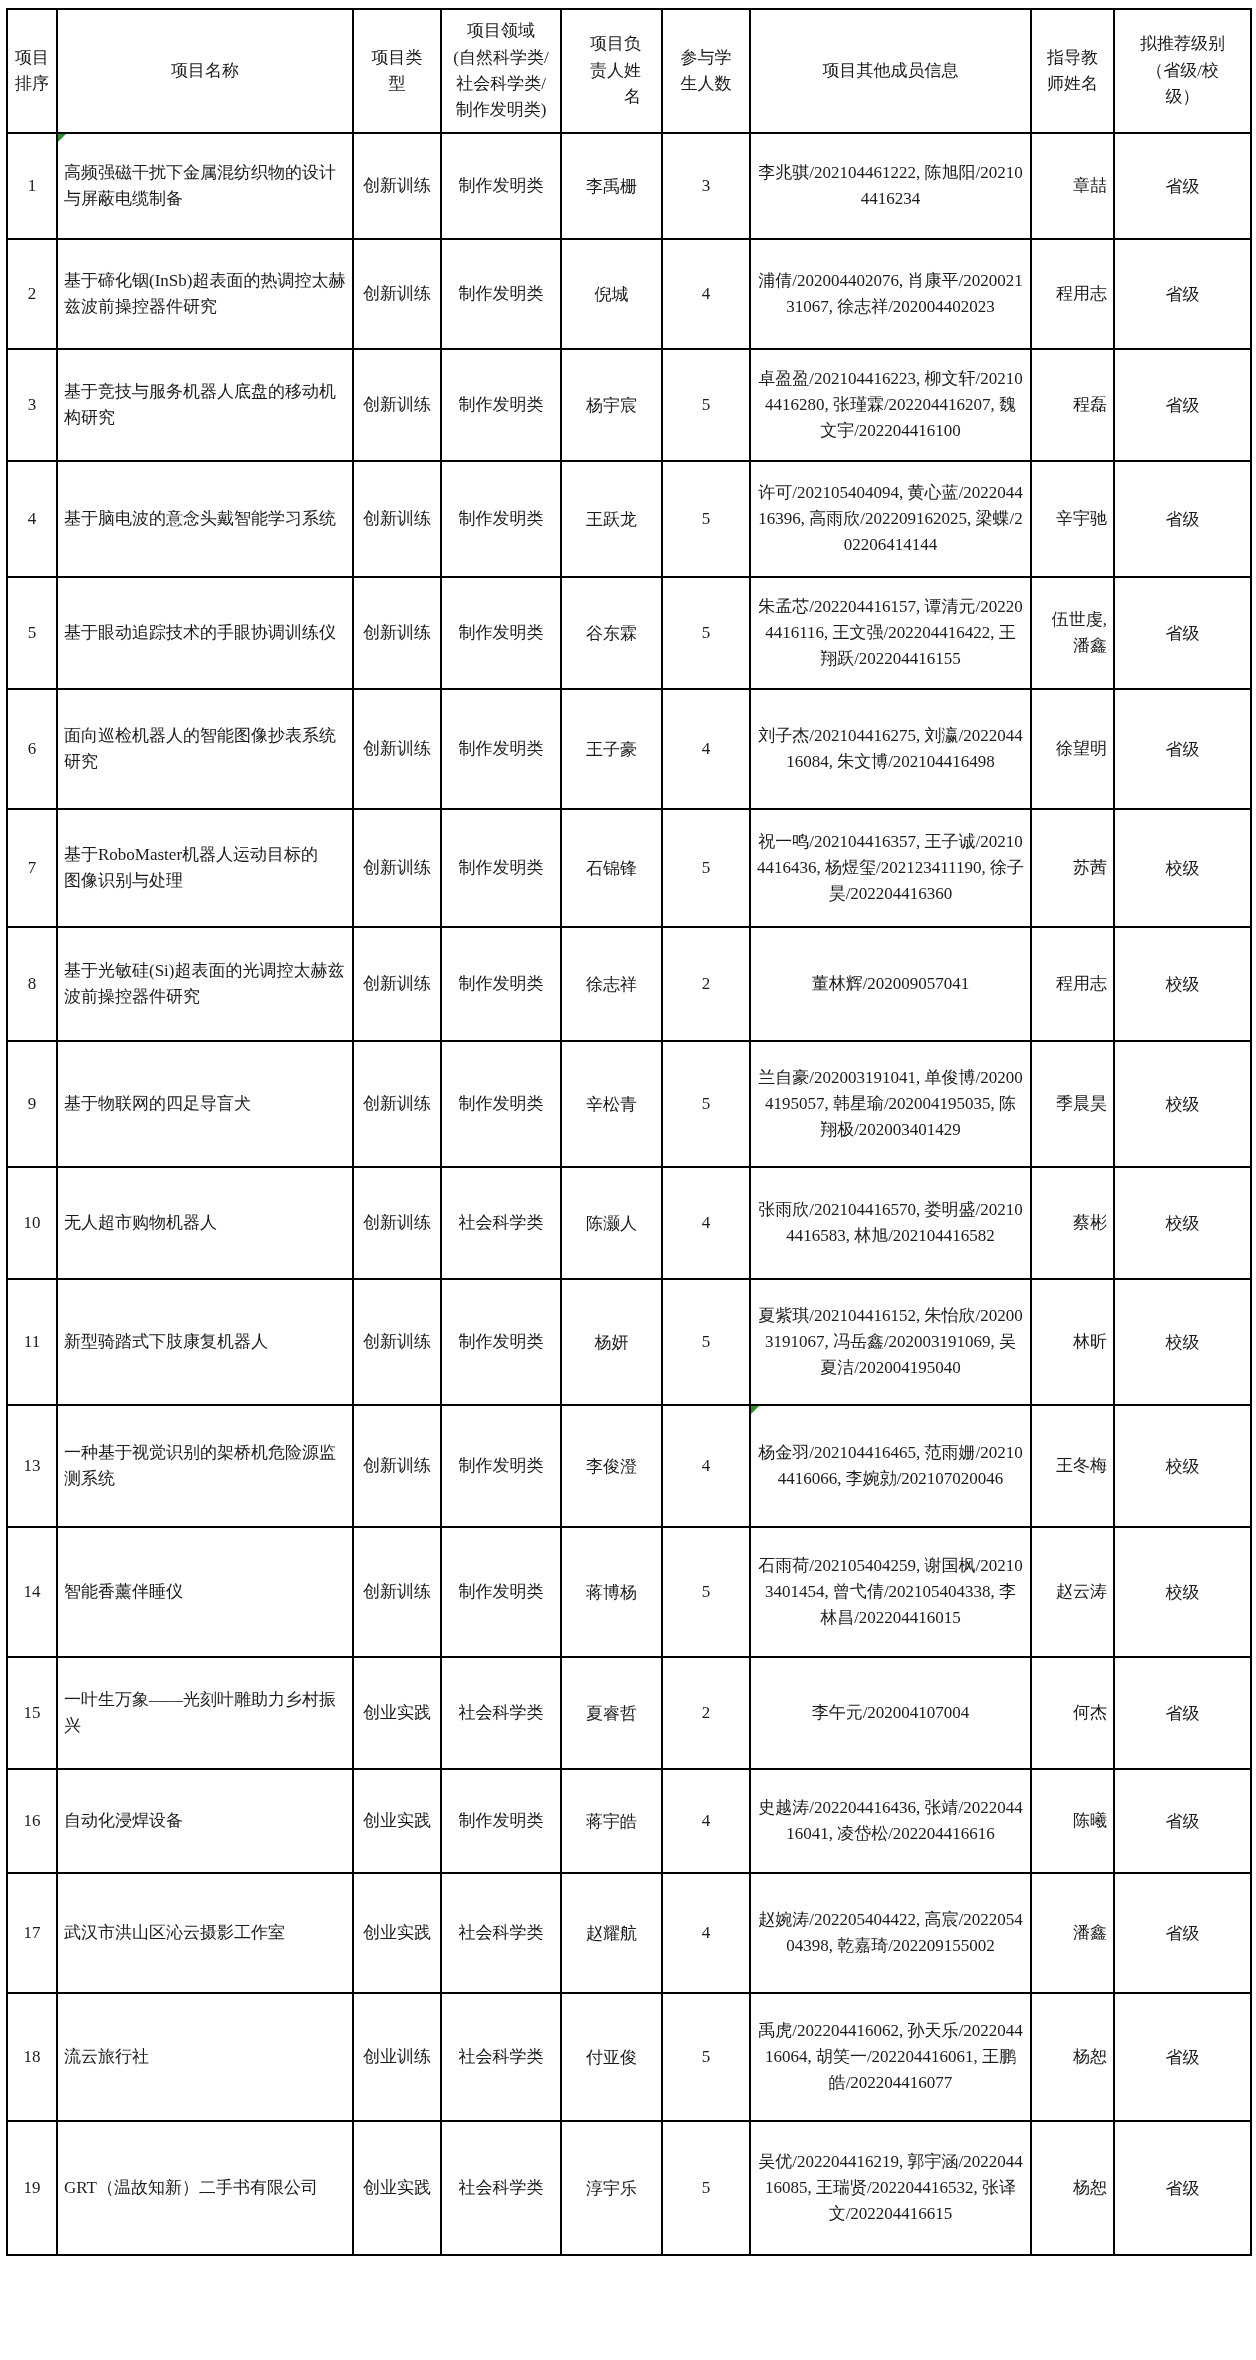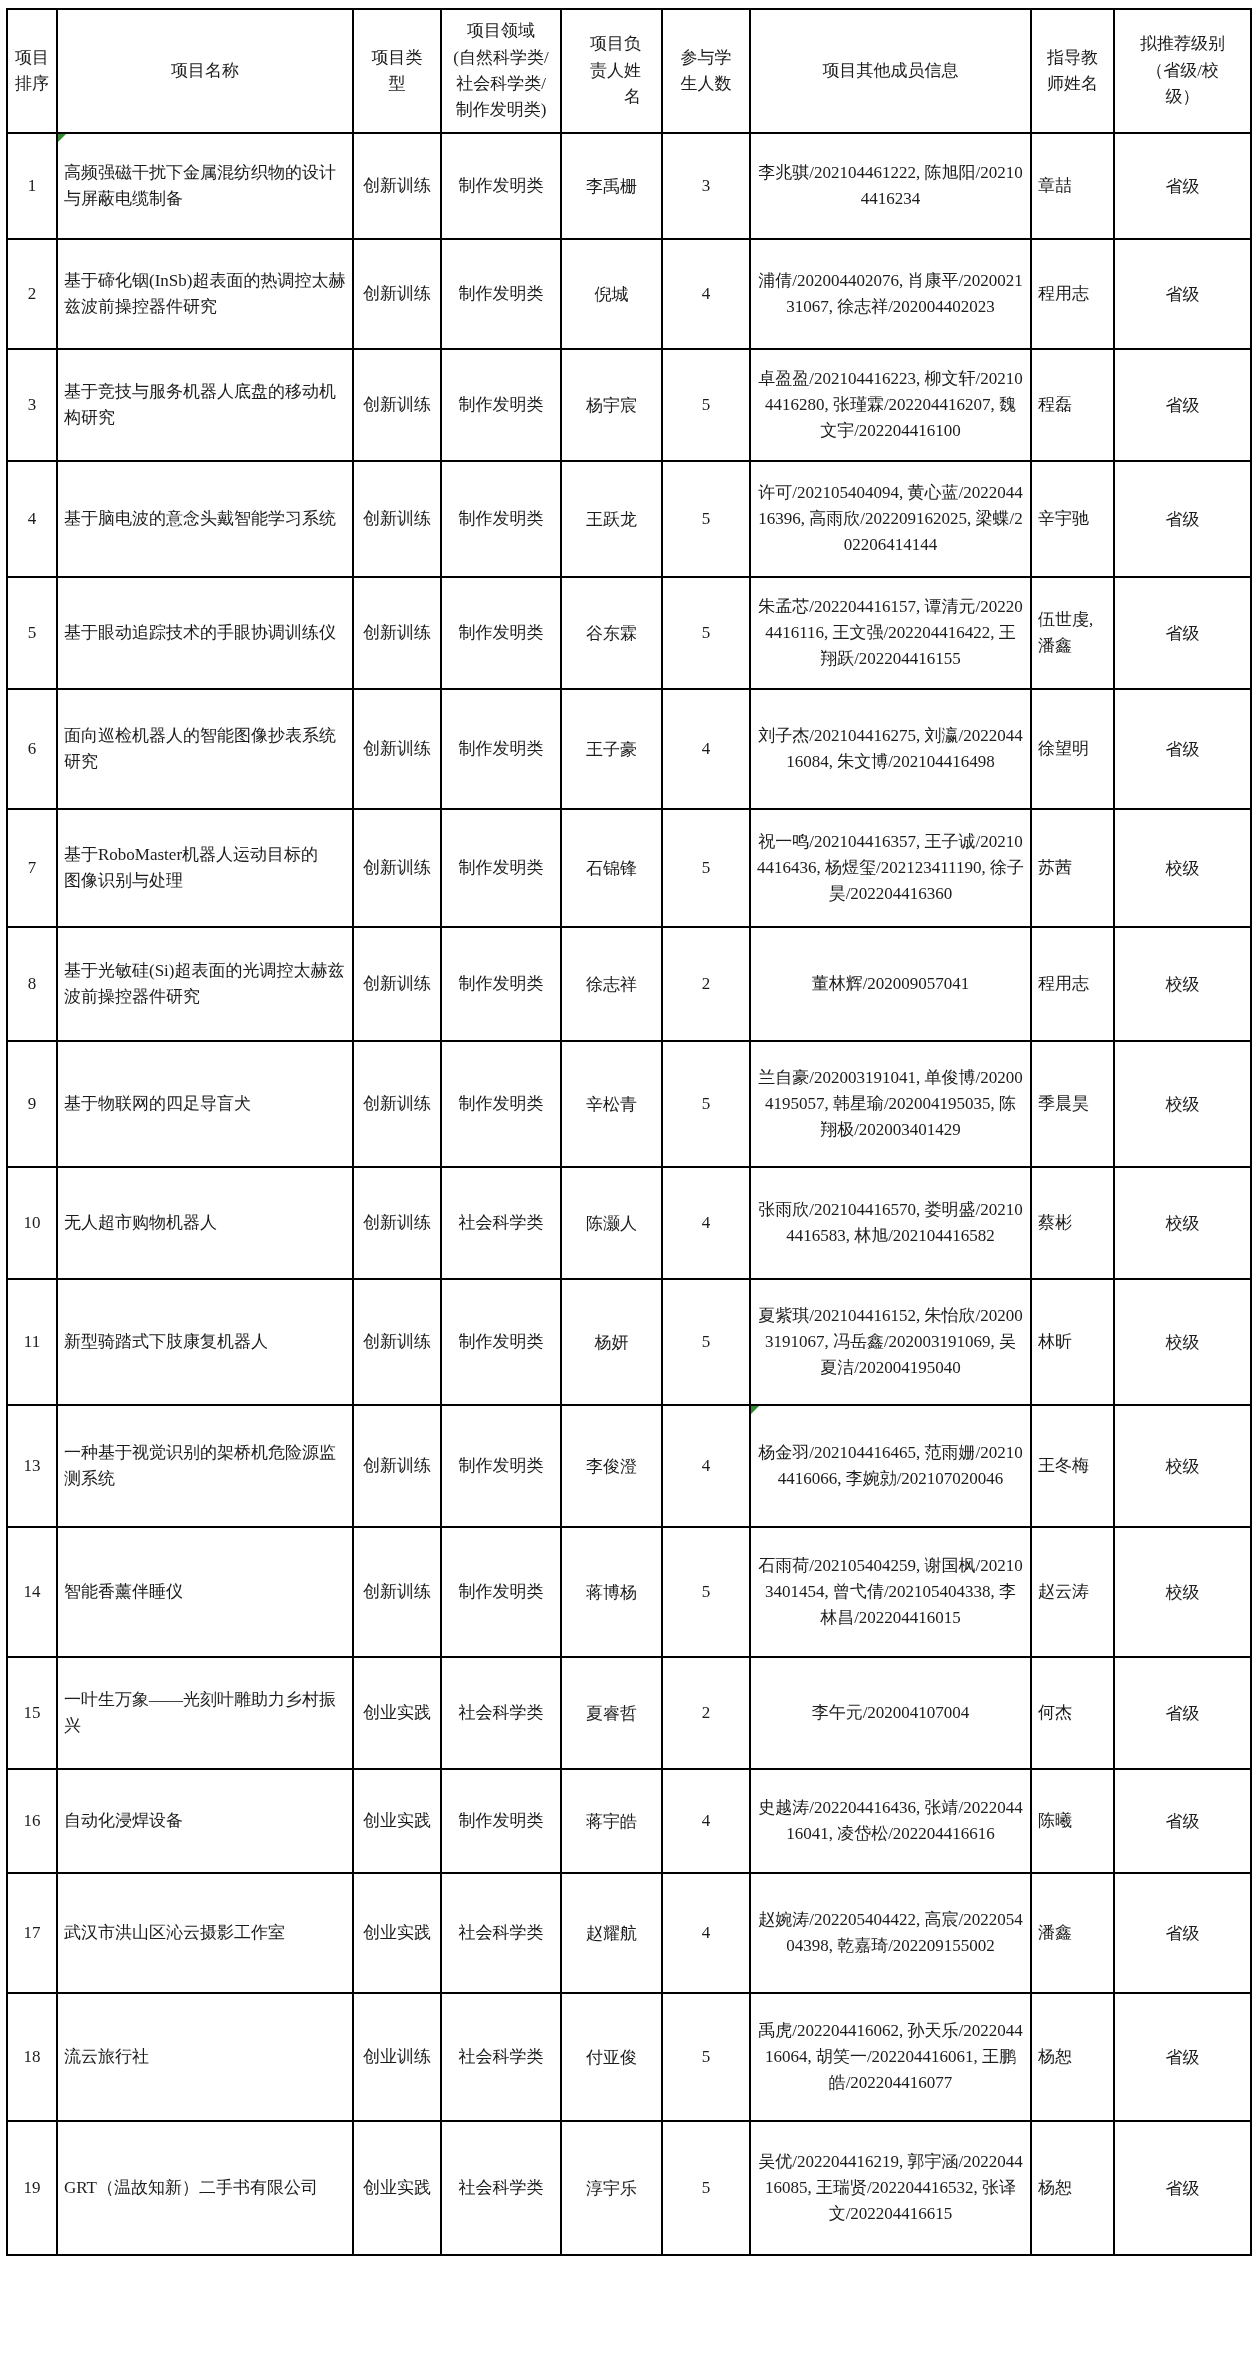--- a/index.html
+++ b/index.html
@@ -79,21 +79,21 @@
     text-align: center;
   }
   td.c-members {
     text-align: center;
     line-height: 1.53;
     word-break: break-all;
     padding: 4px 10px;
     position: relative;
   }
   td.c-teacher {
-    text-align: left;
+    text-align: right;
     line-height: 1.55;
     word-break: break-all;
     padding: 4px 9px;
   }
   td.c-level {
     text-align: center;
   }
   .green-tri {
     position: absolute;
     top: 0;

